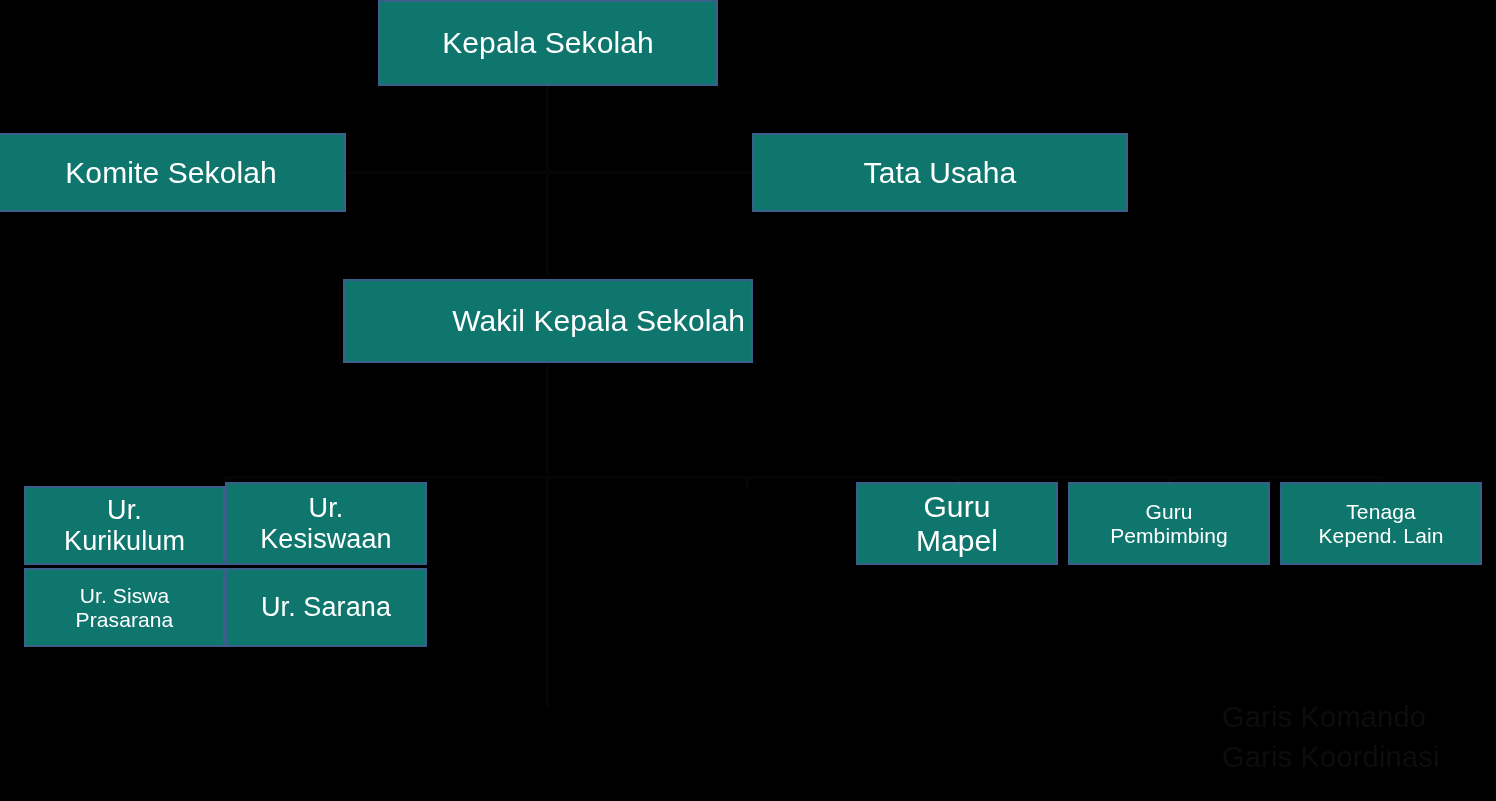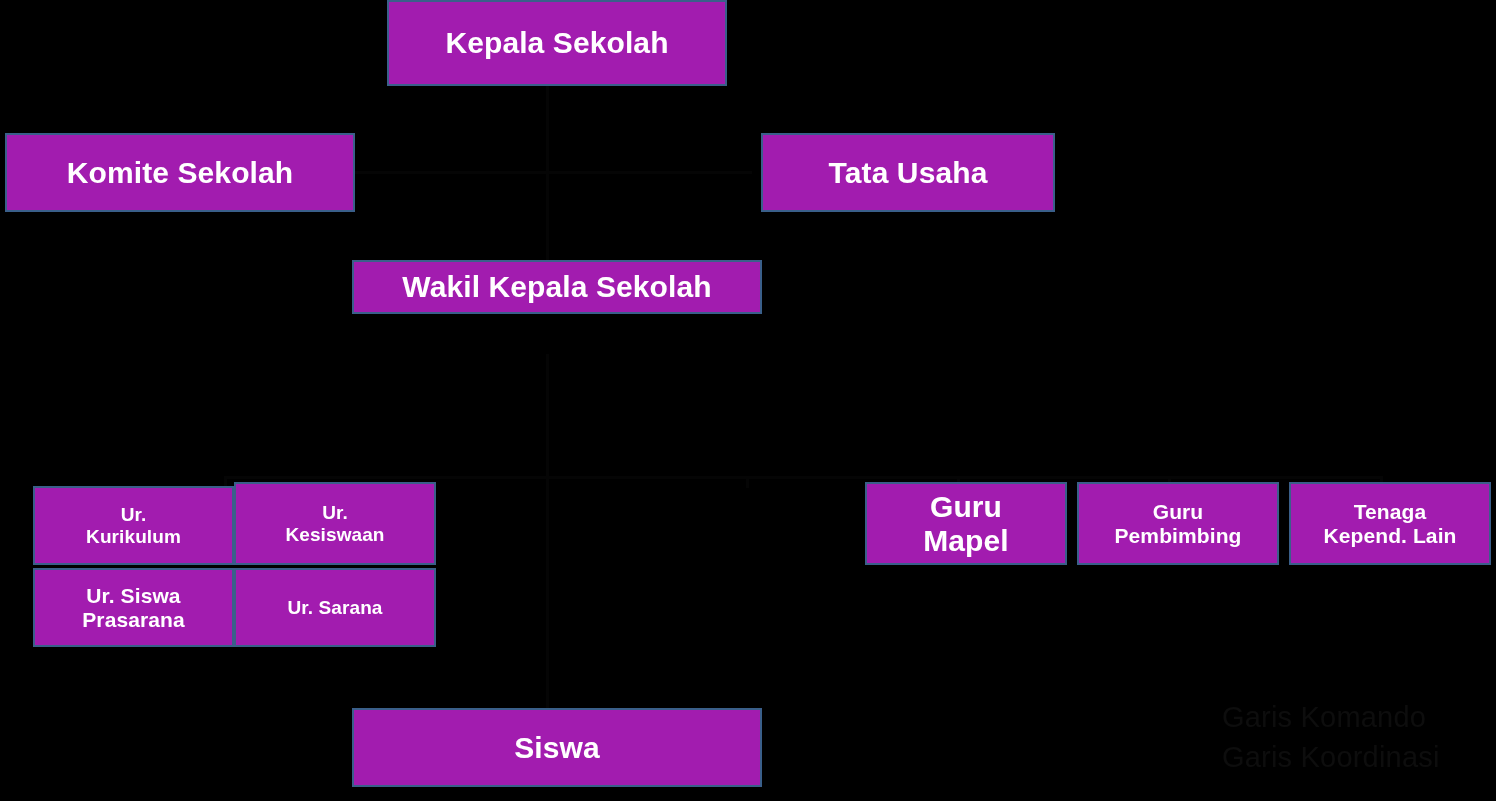--- a/index.html
+++ b/index.html
@@ -13,43 +13,42 @@
   }
   #chart-root {
     position: relative;
     width: 1496px;
     height: 801px;
     background: #000000;
     overflow: hidden;
   }
   .node {
     position: absolute;
-    background: #a21caf;
+    background: #0f766e;
     border: 2px solid #3A5F8A;
     box-sizing: border-box;
     color: #FFFFFF;
     display: flex;
     align-items: center;
     justify-content: center;
     text-align: center;
     line-height: 1.12;
-    font-weight: 700;
+    font-weight: 400;
     letter-spacing: 0.1px;
-    margin-left: 9px;
     -webkit-font-smoothing: antialiased;
   }
   .node-label {
     display: block;
     width: 100%;
     padding: 0 6px;
     box-sizing: border-box;
     white-space: pre-line;
   }
   .fs-lg  { font-size: 30px; }
-  .fs-md  { font-size: 19px; }
+  .fs-md  { font-size: 27px; }
   .fs-sm  { font-size: 21px; }
 
   
   .connector {
     position: absolute;
     background: #050505;
   }
   .conn-v { width: 3px; }
   .conn-h { height: 3px; }
 
@@ -81,25 +80,25 @@
   <div class="connector conn-v" style="left:546px; top:476px; height:232px;"></div>
 
   <div class="node fs-lg" style="left:378px; top:0px; width:340px; height:86px;">
     <span class="node-label">Kepala Sekolah</span>
   </div>
 
   <div class="node fs-lg" style="left:-4px; top:133px; width:350px; height:79px;">
     <span class="node-label">Komite Sekolah</span>
   </div>
 
-  <div class="node fs-lg" style="left:752px; top:133px; width:294px; height:79px;">
+  <div class="node fs-lg" style="left:752px; top:133px; width:376px; height:79px;">
     <span class="node-label">Tata Usaha</span>
   </div>
 
-  <div class="node fs-lg" style="left:343px; top:260px; width:410px; height:54px;">
+  <div class="node fs-lg" style="left:343px; top:279px; width:410px; height:84px;text-align:right;">
     <span class="node-label">Wakil Kepala Sekolah</span>
   </div>
 
   <div class="node fs-md" style="left:24px; top:486px; width:201px; height:79px;">
     <span class="node-label">Ur.
 Kurikulum</span>
   </div>
 
   <div class="node fs-md" style="left:225px; top:482px; width:202px; height:83px;">
     <span class="node-label">Ur.
@@ -124,20 +123,17 @@
   <div class="node fs-sm" style="left:1068px; top:482px; width:202px; height:83px;">
     <span class="node-label">Guru
 Pembimbing</span>
   </div>
 
   <div class="node fs-sm" style="left:1280px; top:482px; width:202px; height:83px;align-items:center;">
     <span class="node-label">Tenaga
 Kepend.  Lain</span>
   </div>
 
-  <div class="node fs-lg" style="left:343px; top:708px; width:410px; height:79px;">
-    <span class="node-label">Siswa</span>
-  </div>
 
   <div class="legend" style="left:1222px; top:697px; width:270px;">Garis Komando
 Garis Koordinasi</div>
 
 </div>
 
 </body></html>

